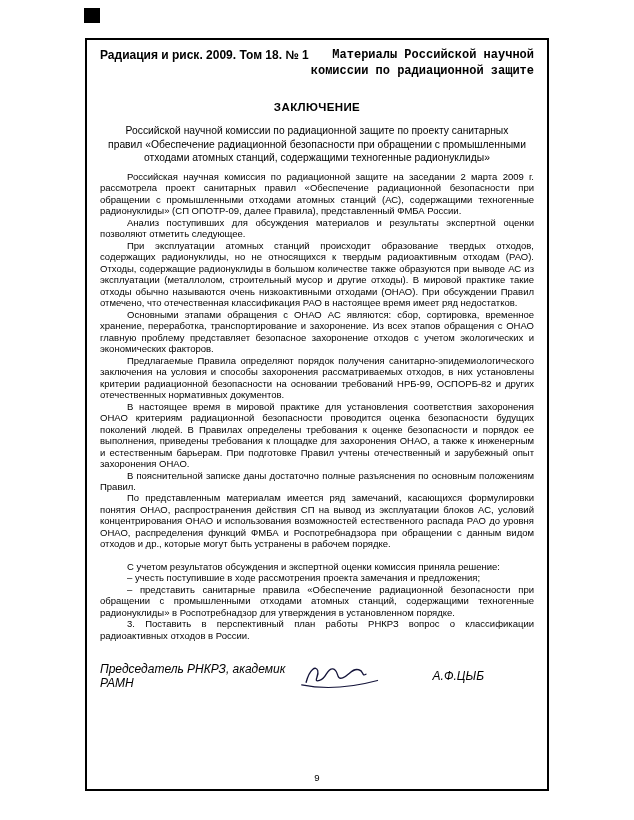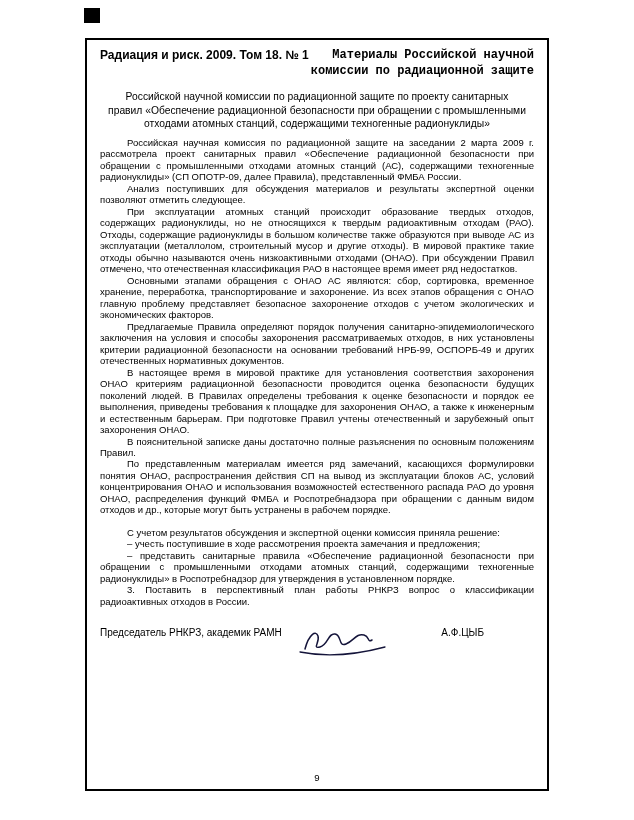--- a/index.html
+++ b/index.html
@@ -18,49 +18,50 @@
     display: flex; flex-direction: column;
     background: #fff;
   }
   .header { display: flex; justify-content: space-between; font-size: 12px; font-weight: bold; line-height: 1.3; }
   .header-right { text-align: right; font-family: Liberation Mono, monospace; }
   .title { text-align: center; font-weight: bold; font-size: 11.5px; margin-top: 22px; letter-spacing: .4px; }
   .subtitle { text-align: center; font-weight: normal; font-size: 10.3px; line-height: 1.32; margin-top: 11px; padding: 0 8px; }
   .bodytext { margin-top: 6px; font-size: 9.5px; line-height: 1.21; text-align: justify; }
   .para { margin: 0; text-indent: 27px; }
   .para.spaced { margin-top: 11px; }
-  .signature-row { display: flex; align-items: flex-start; margin-top: 20px; font-size: 10px; }
+  .signature-row { display: flex; align-items: center; margin-top: 20px; font-size: 12px; font-style: italic; }
   .signature { margin-left: auto; margin-right: 4px; }
   .sig-name { margin-right: 50px; margin-left: 48px; }
   .page-number { position: absolute; bottom: 6px; left: 0; right: 0; text-align: center; font-size: 9.6px; }
 </style>
 </head>
 <body>
 
 <div class="sheet">
   <div class="scan-mark"></div>
   <div class="frame">
 
     <div class="header">
       <div class="header-left">Радиация и риск. 2009. Том 18. № 1</div>
       <div class="header-right">
         <div>Материалы Российской научной</div>
         <div>комиссии по радиационной защите</div>
       </div>
     </div>
 
+    <div class="title">ЗАКЛЮЧЕНИЕ</div>
 
     <div class="subtitle">Российской научной комиссии по радиационной защите по проекту санитарных правил «Обеспечение радиационной безопасности при обращении с промышленными отходами атомных станций, содержащими техногенные радионуклиды»</div>
 
     <div class="bodytext">
       <p class="para">Российская научная комиссия по радиационной защите на заседании 2 марта 2009 г. рассмотрела проект санитарных правил «Обеспечение радиационной безопасности при обращении с промышленными отходами атомных станций (АС), содержащими техногенные радионуклиды» (СП ОПОТР-09, далее Правила), представленный ФМБА России.</p>
       <p class="para">Анализ поступивших для обсуждения материалов и результаты экспертной оценки позволяют отметить следующее.</p>
       <p class="para">При эксплуатации атомных станций происходит образование твердых отходов, содержащих радионуклиды, но не относящихся к твердым радиоактивным отходам (РАО). Отходы, содержащие радионуклиды в большом количестве также образуются при выводе АС из эксплуатации (металлолом, строительный мусор и другие отходы). В мировой практике такие отходы обычно называются очень низкоактивными отходами (ОНАО). При обсуждении Правил отмечено, что отечественная классификация РАО в настоящее время имеет ряд недостатков.</p>
       <p class="para">Основными этапами обращения с ОНАО АС являются: сбор, сортировка, временное хранение, переработка, транспортирование и захоронение. Из всех этапов обращения с ОНАО главную проблему представляет безопасное захоронение отходов с учетом экологических и экономических факторов.</p>
-      <p class="para">Предлагаемые Правила определяют порядок получения санитарно-эпидемиологического заключения на условия и способы захоронения рассматриваемых отходов, в них установлены критерии радиационной безопасности на основании требований НРБ-99, ОСПОРБ-49 и других отечественных нормативных документов.</p>
+      <p class="para">Предлагаемые Правила определяют порядок получения санитарно-эпидемиологического заключения на условия и способы захоронения рассматриваемых отходов, в них установлены критерии радиационной безопасности на основании требований НРБ-99, ОСПОРБ-82 и других отечественных нормативных документов.</p>
       <p class="para">В настоящее время в мировой практике для установления соответствия захоронения ОНАО критериям радиационной безопасности проводится оценка безопасности будущих поколений людей. В Правилах определены требования к оценке безопасности и порядок ее выполнения, приведены требования к площадке для захоронения ОНАО, а также к инженерным и естественным барьерам. При подготовке Правил учтены отечественный и зарубежный опыт захоронения ОНАО.</p>
       <p class="para">В пояснительной записке даны достаточно полные разъяснения по основным положениям Правил.</p>
       <p class="para">По представленным материалам имеется ряд замечаний, касающихся формулировки понятия ОНАО, распространения действия СП на вывод из эксплуатации блоков АС, условий концентрирования ОНАО и использования возможностей естественного распада РАО до уровня ОНАО, распределения функций ФМБА и Роспотребнадзора при обращении с данным видом отходов и др., которые могут быть устранены в рабочем порядке.</p>
       <p class="para spaced">С учетом результатов обсуждения и экспертной оценки комиссия приняла решение:</p>
       <p class="para">– учесть поступившие в ходе рассмотрения проекта замечания и предложения;</p>
       <p class="para">– представить санитарные правила «Обеспечение радиационной безопасности при обращении с промышленными отходами атомных станций, содержащими техногенные радионуклиды» в Роспотребнадзор для утверждения в установленном порядке.</p>
       <p class="para">3. Поставить в перспективный план работы РНКРЗ вопрос о классификации радиоактивных отходов в России.</p>
     </div>
 
     <div class="signature-row">

